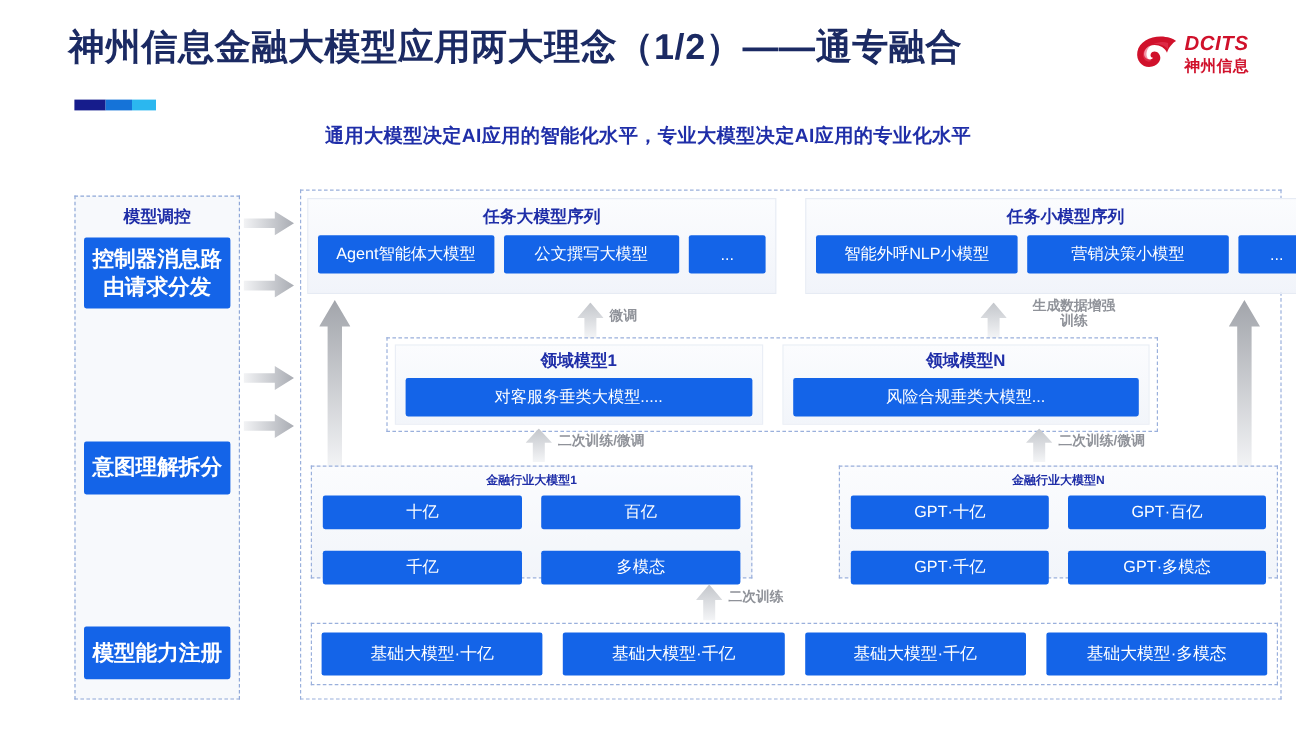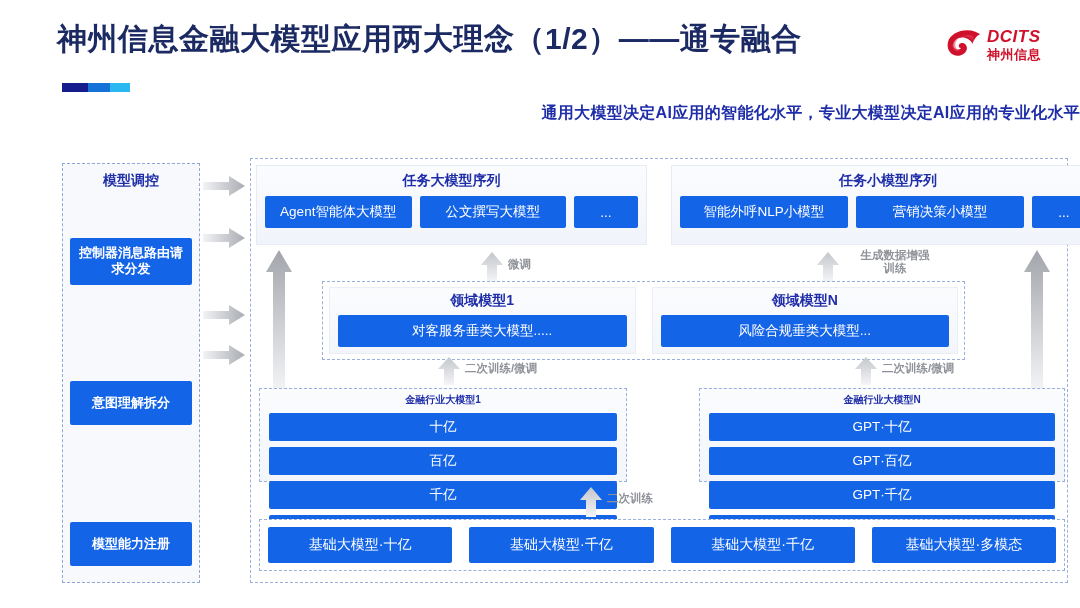--- a/index.html
+++ b/index.html
@@ -28,21 +28,21 @@
     display: flex;
   }
   .accent-bar i { display: block; height: 100%; }
   .accent-seg-1 { width: 38%; background: #161c8c; }
   .accent-seg-2 { width: 32%; background: #1573d8; }
   .accent-seg-3 { width: 30%; background: #2bb7ef; }
 
   .subtitle {
     position: absolute;
     left: 0; right: 0; top: 103px;
-    text-align: right;
+    text-align: center;
     font-size: 16px;
     font-weight: bold;
     color: #1f2ea8;
     letter-spacing: 0.3px;
   }
 
   
   .logo {
     position: absolute;
     right: 14px; top: 18px;
@@ -65,40 +65,39 @@
   
   .sidebar {
     position: absolute;
     left: 62px; top: 163px;
     width: 138px; height: 420px;
     border: 1px dashed #8fa8d8;
     background: #f7f9fc;
     padding: 8px 7px 10px 7px;
     display: flex;
     flex-direction: column;
-    gap: 40px;
   }
   .sidebar-title {
     text-align: center;
     font-size: 14px;
     font-weight: bold;
     color: #1f2ea8;
     margin-bottom: 8px;
   }
   .sidebar-items {
     flex: 1;
     display: flex;
     flex-direction: column;
     justify-content: space-between;
     padding-bottom: 6px;
   }
   .sb-box {
     background: #1464e8;
     color: #ffffff;
-    font-size: 13px;
+    font-size: 18px;
     font-weight: bold;
     text-align: center;
     border-radius: 2px;
     padding: 7px 4px;
     line-height: 1.25;
     min-height: 44px;
     display: flex;
     align-items: center;
     justify-content: center;
   }
@@ -184,22 +183,22 @@
   }
   .industry-left  { left: 0px;   width: 368px; }
   .industry-right { left: 440px; width: 366px; }
   .industry-title {
     text-align: center;
     font-size: 10px; font-weight: bold; color: #1f2ea8;
     margin-bottom: 6px;
   }
   .industry-grid {
     display: grid;
-    grid-template-columns: 1fr;
-    gap: 6px 16px;
+    grid-template-columns: 1fr 1fr;
+    gap: 18px 16px;
   }
   .industry-grid .chip { padding: 5px 4px; font-size: 13.5px; }
 
   
   .base-band {
     position: absolute;
     left: 259px; top: 519px;
     width: 806px; height: 52px;
     border: 1px dashed #9ab0dc;
     background: #ffffff;

